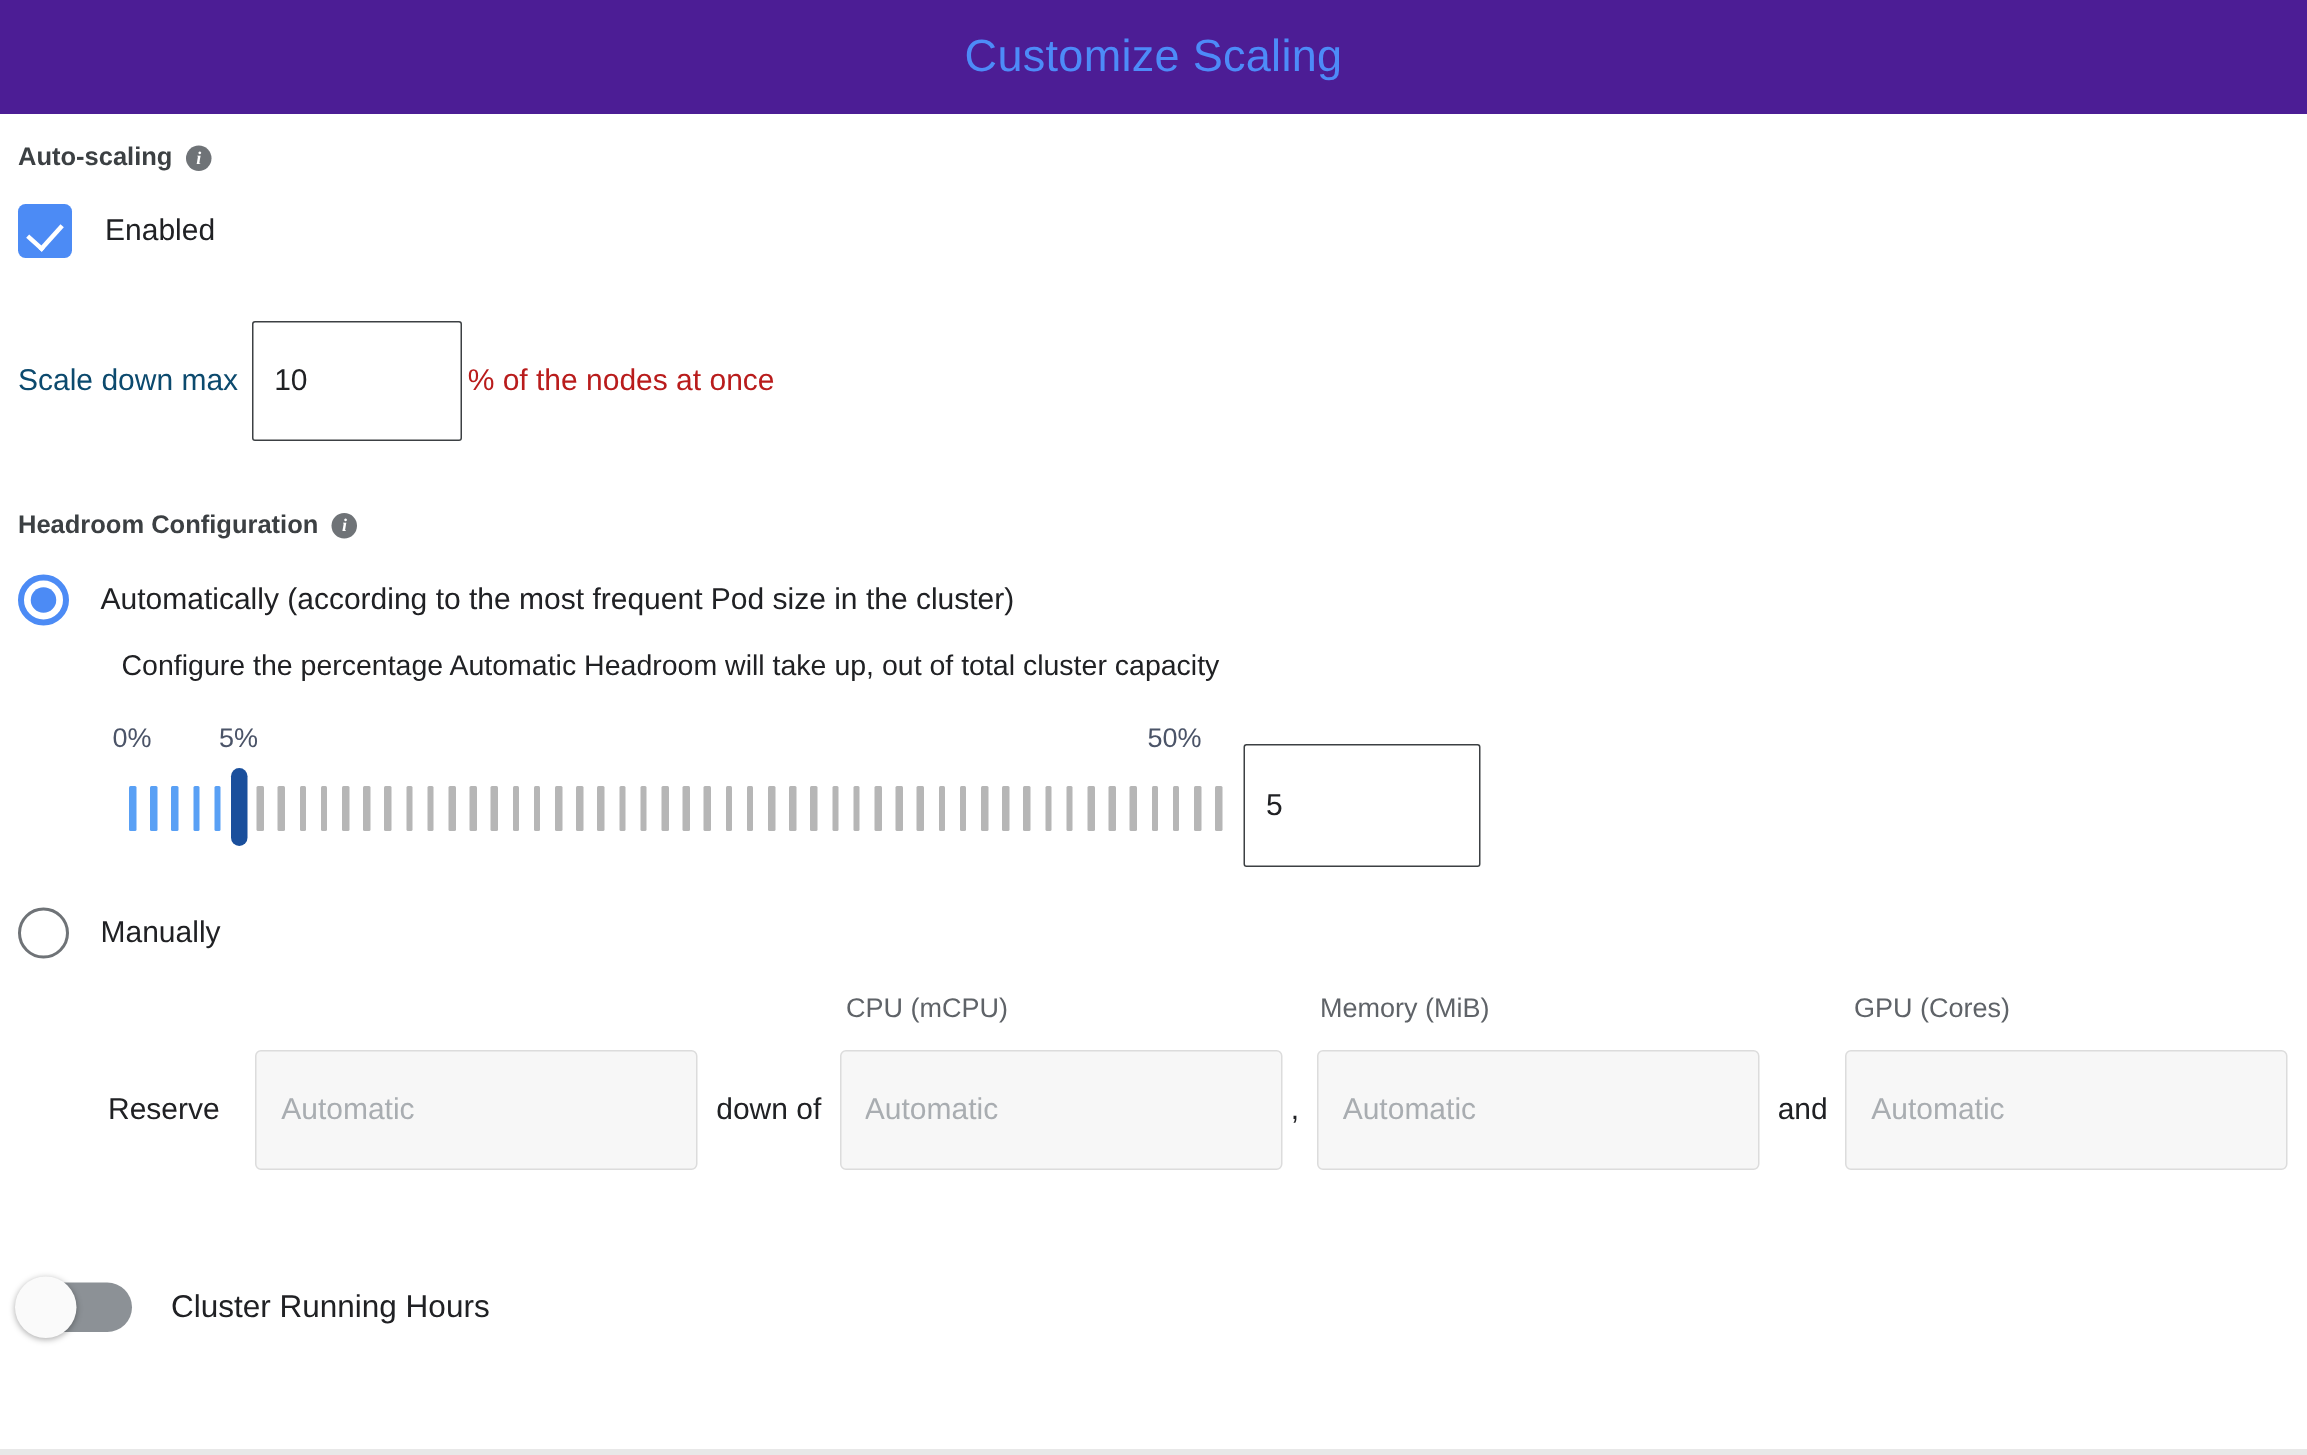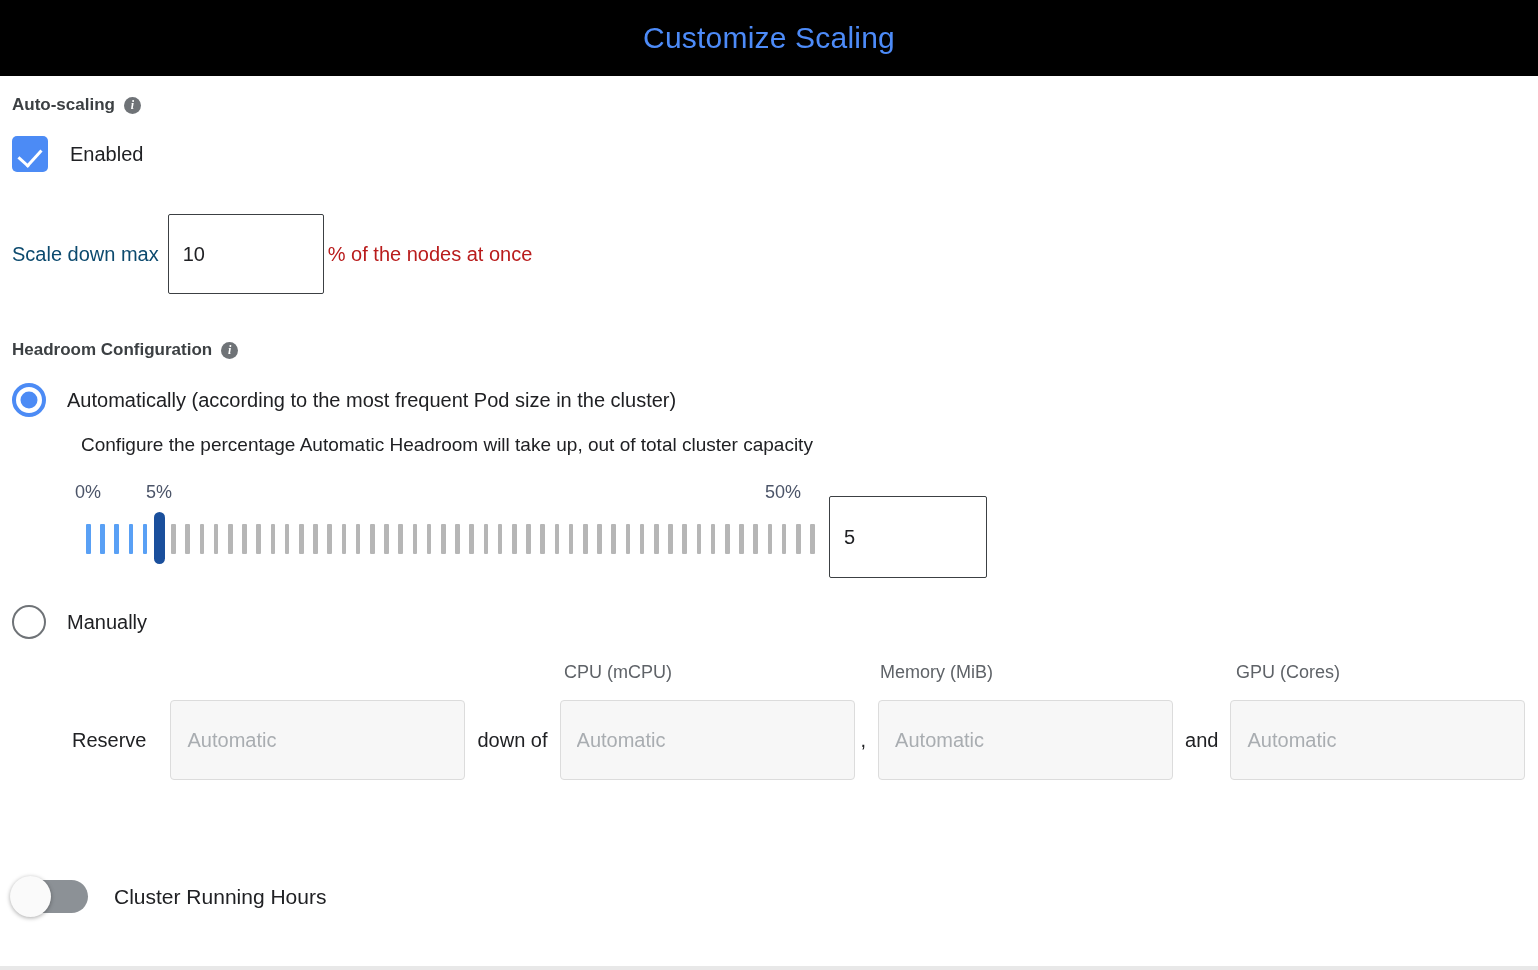--- a/index.html
+++ b/index.html
@@ -13,21 +13,21 @@
     background: #ffffff;
     font-family: "Liberation Sans", sans-serif;
     color: #202124;
     overflow: hidden;
     position: relative;
   }
 
   
   .dialog-header {
     height: 76px;
-    background: #000000;
+    background: #4c1d95;
     display: flex;
     align-items: center;
     justify-content: center;
   }
   .dialog-title {
     color: #4d8bf8;
     font-size: 30px;
     font-weight: 400;
     letter-spacing: 0.2px;
   }
@@ -111,21 +111,21 @@
     font-family: "Liberation Sans", sans-serif;
     font-size: 20px;
     color: #202124;
     border: 1.6px solid #3c4043;
     border-radius: 2px;
     background: #ffffff;
     outline: none;
     padding: 0 14px;
   }
   #scale-down-input {
-    width: 156px;
+    width: 140px;
     height: 80px;
     margin-left: 9px;
   }
   .scale-suffix {
     font-size: 20px;
     color: #b91c1c;
     margin-left: 4px;
   }
 
   
@@ -270,21 +270,21 @@
   #reserve-memory-input { width: 295px; margin-left: 12px; }
   #reserve-gpu-input { width: 295px; margin-left: 12px; }
   .conn-word { font-size: 20px; color: #202124; margin-left: 12px; }
   .conn-comma { font-size: 20px; color: #202124; margin-left: 6px; }
 
   
   .toggle-row {
     display: flex;
     align-items: center;
     gap: 26px;
-    margin-top: 100px;
+    margin-top: 75px;
   }
   .toggle {
     width: 76px;
     height: 33px;
     border-radius: 17px;
     background: #8c9196;
     position: relative;
     flex: 0 0 auto;
     cursor: pointer;
   }

